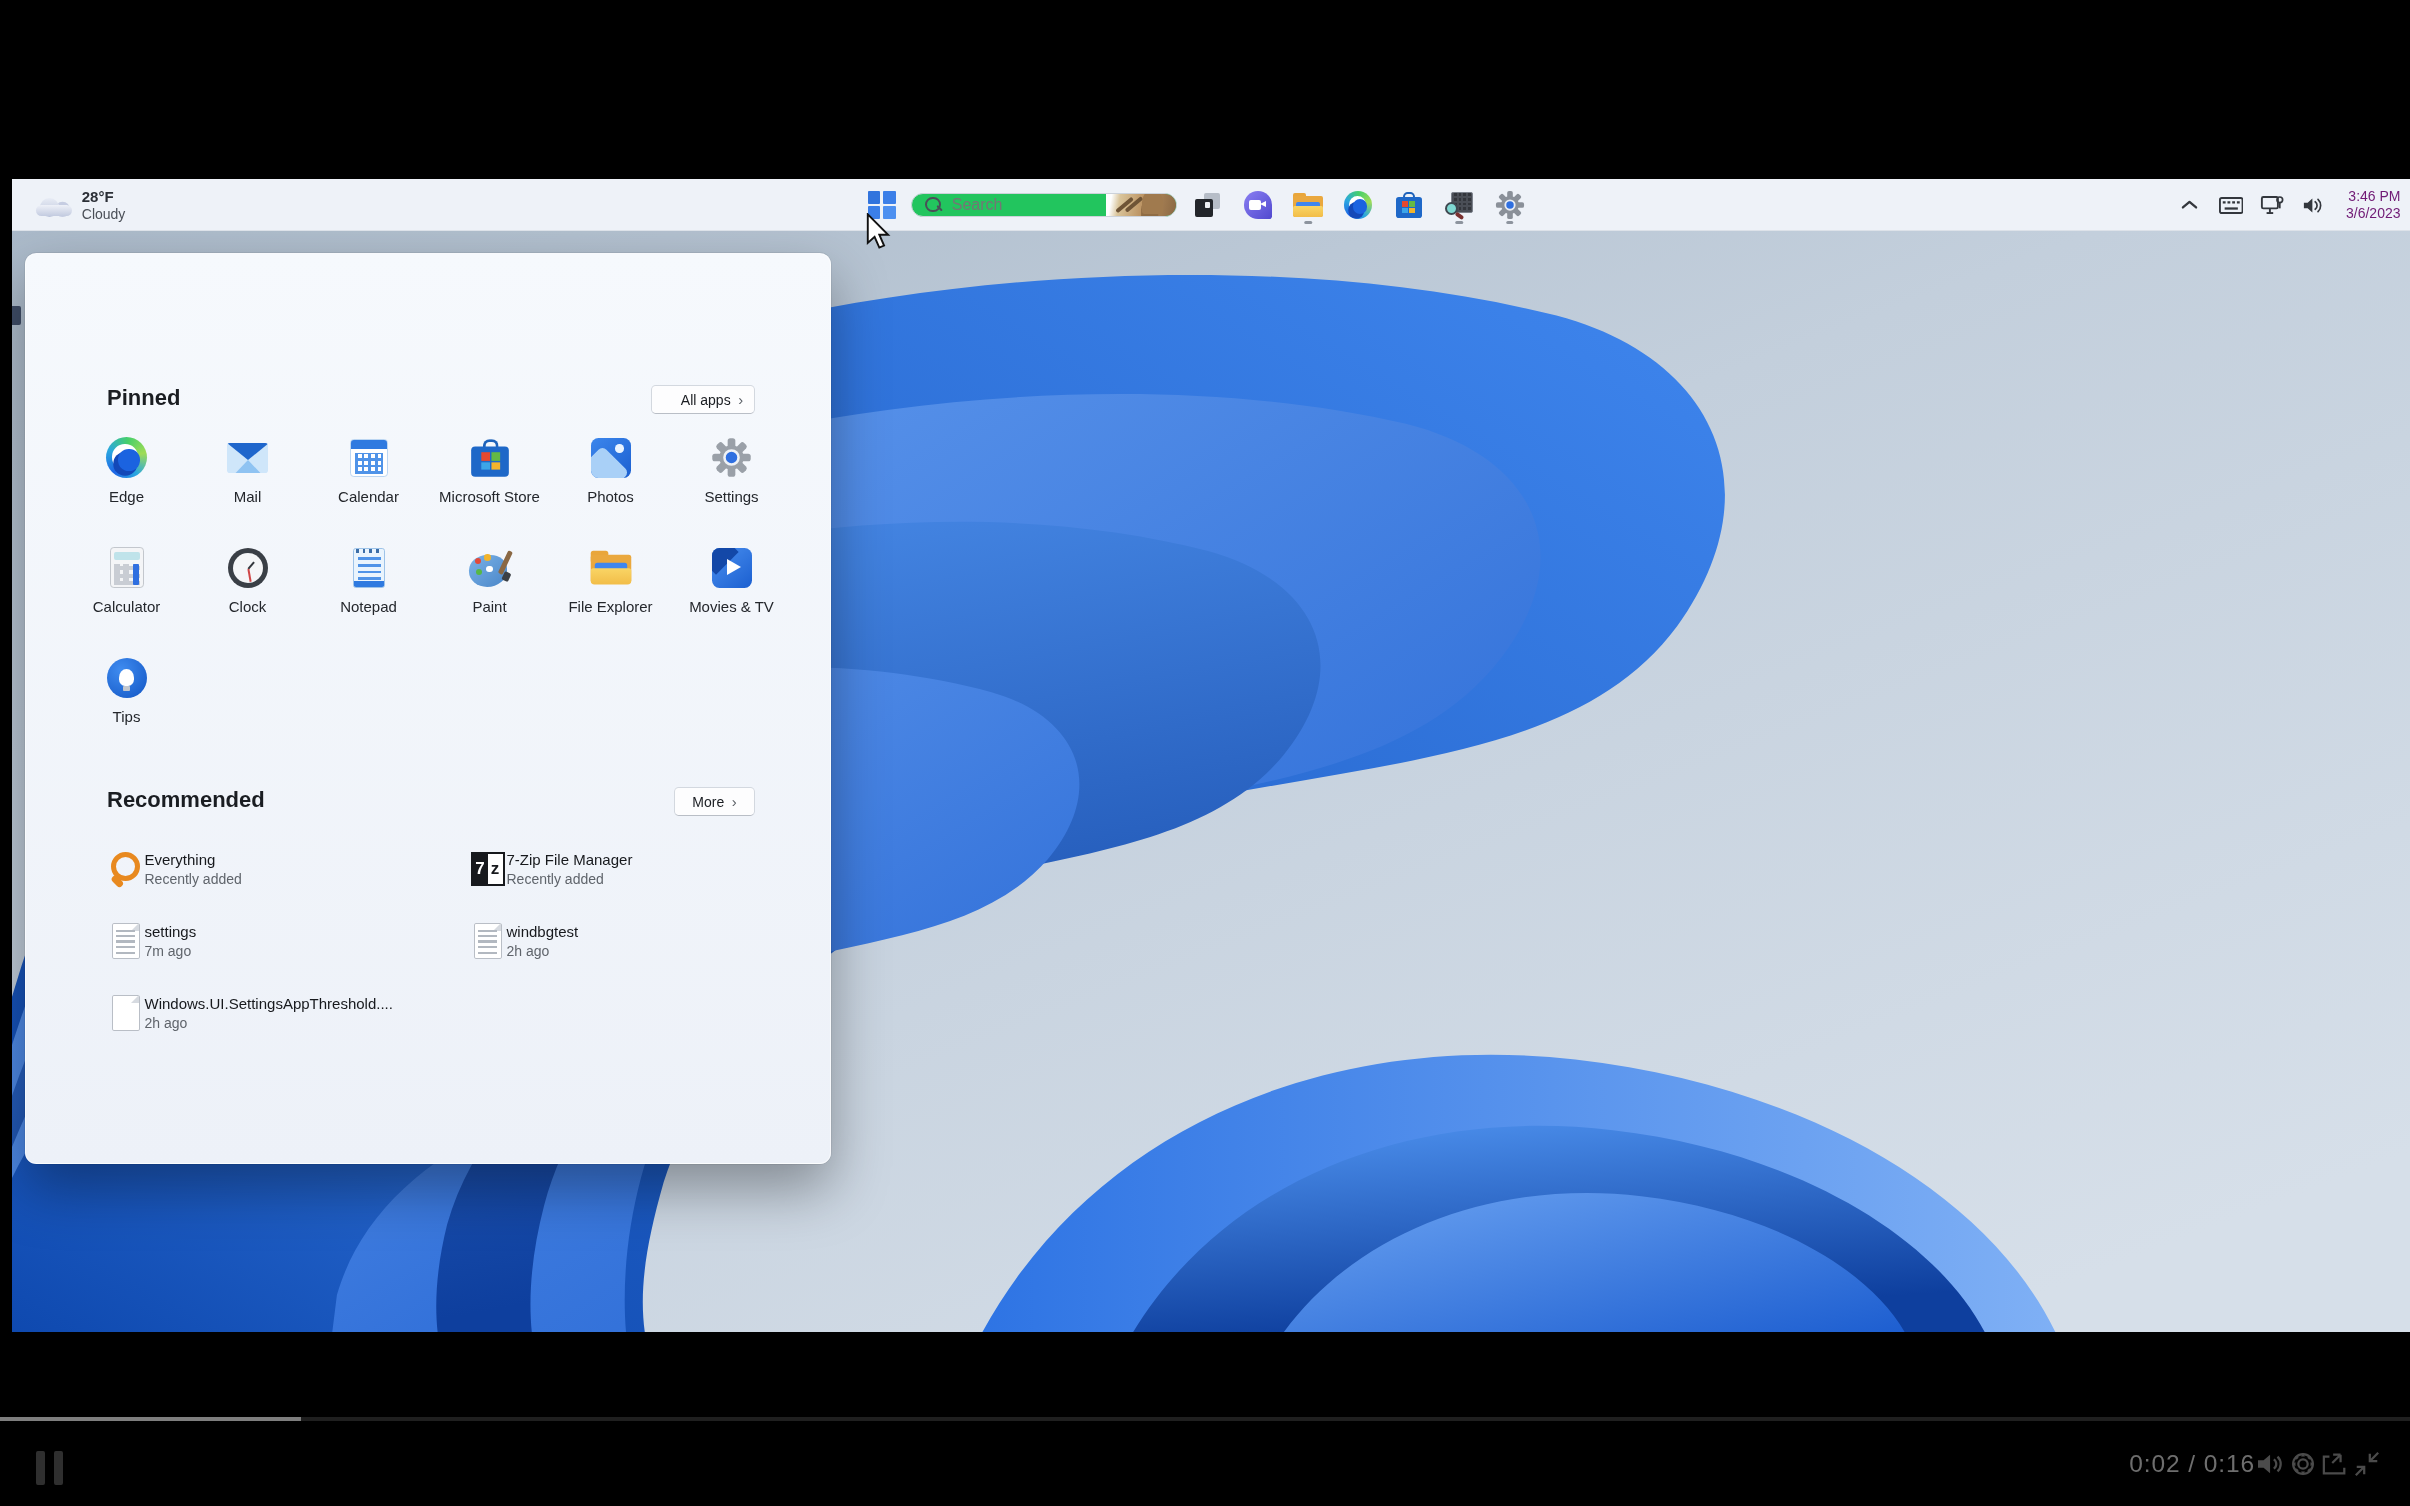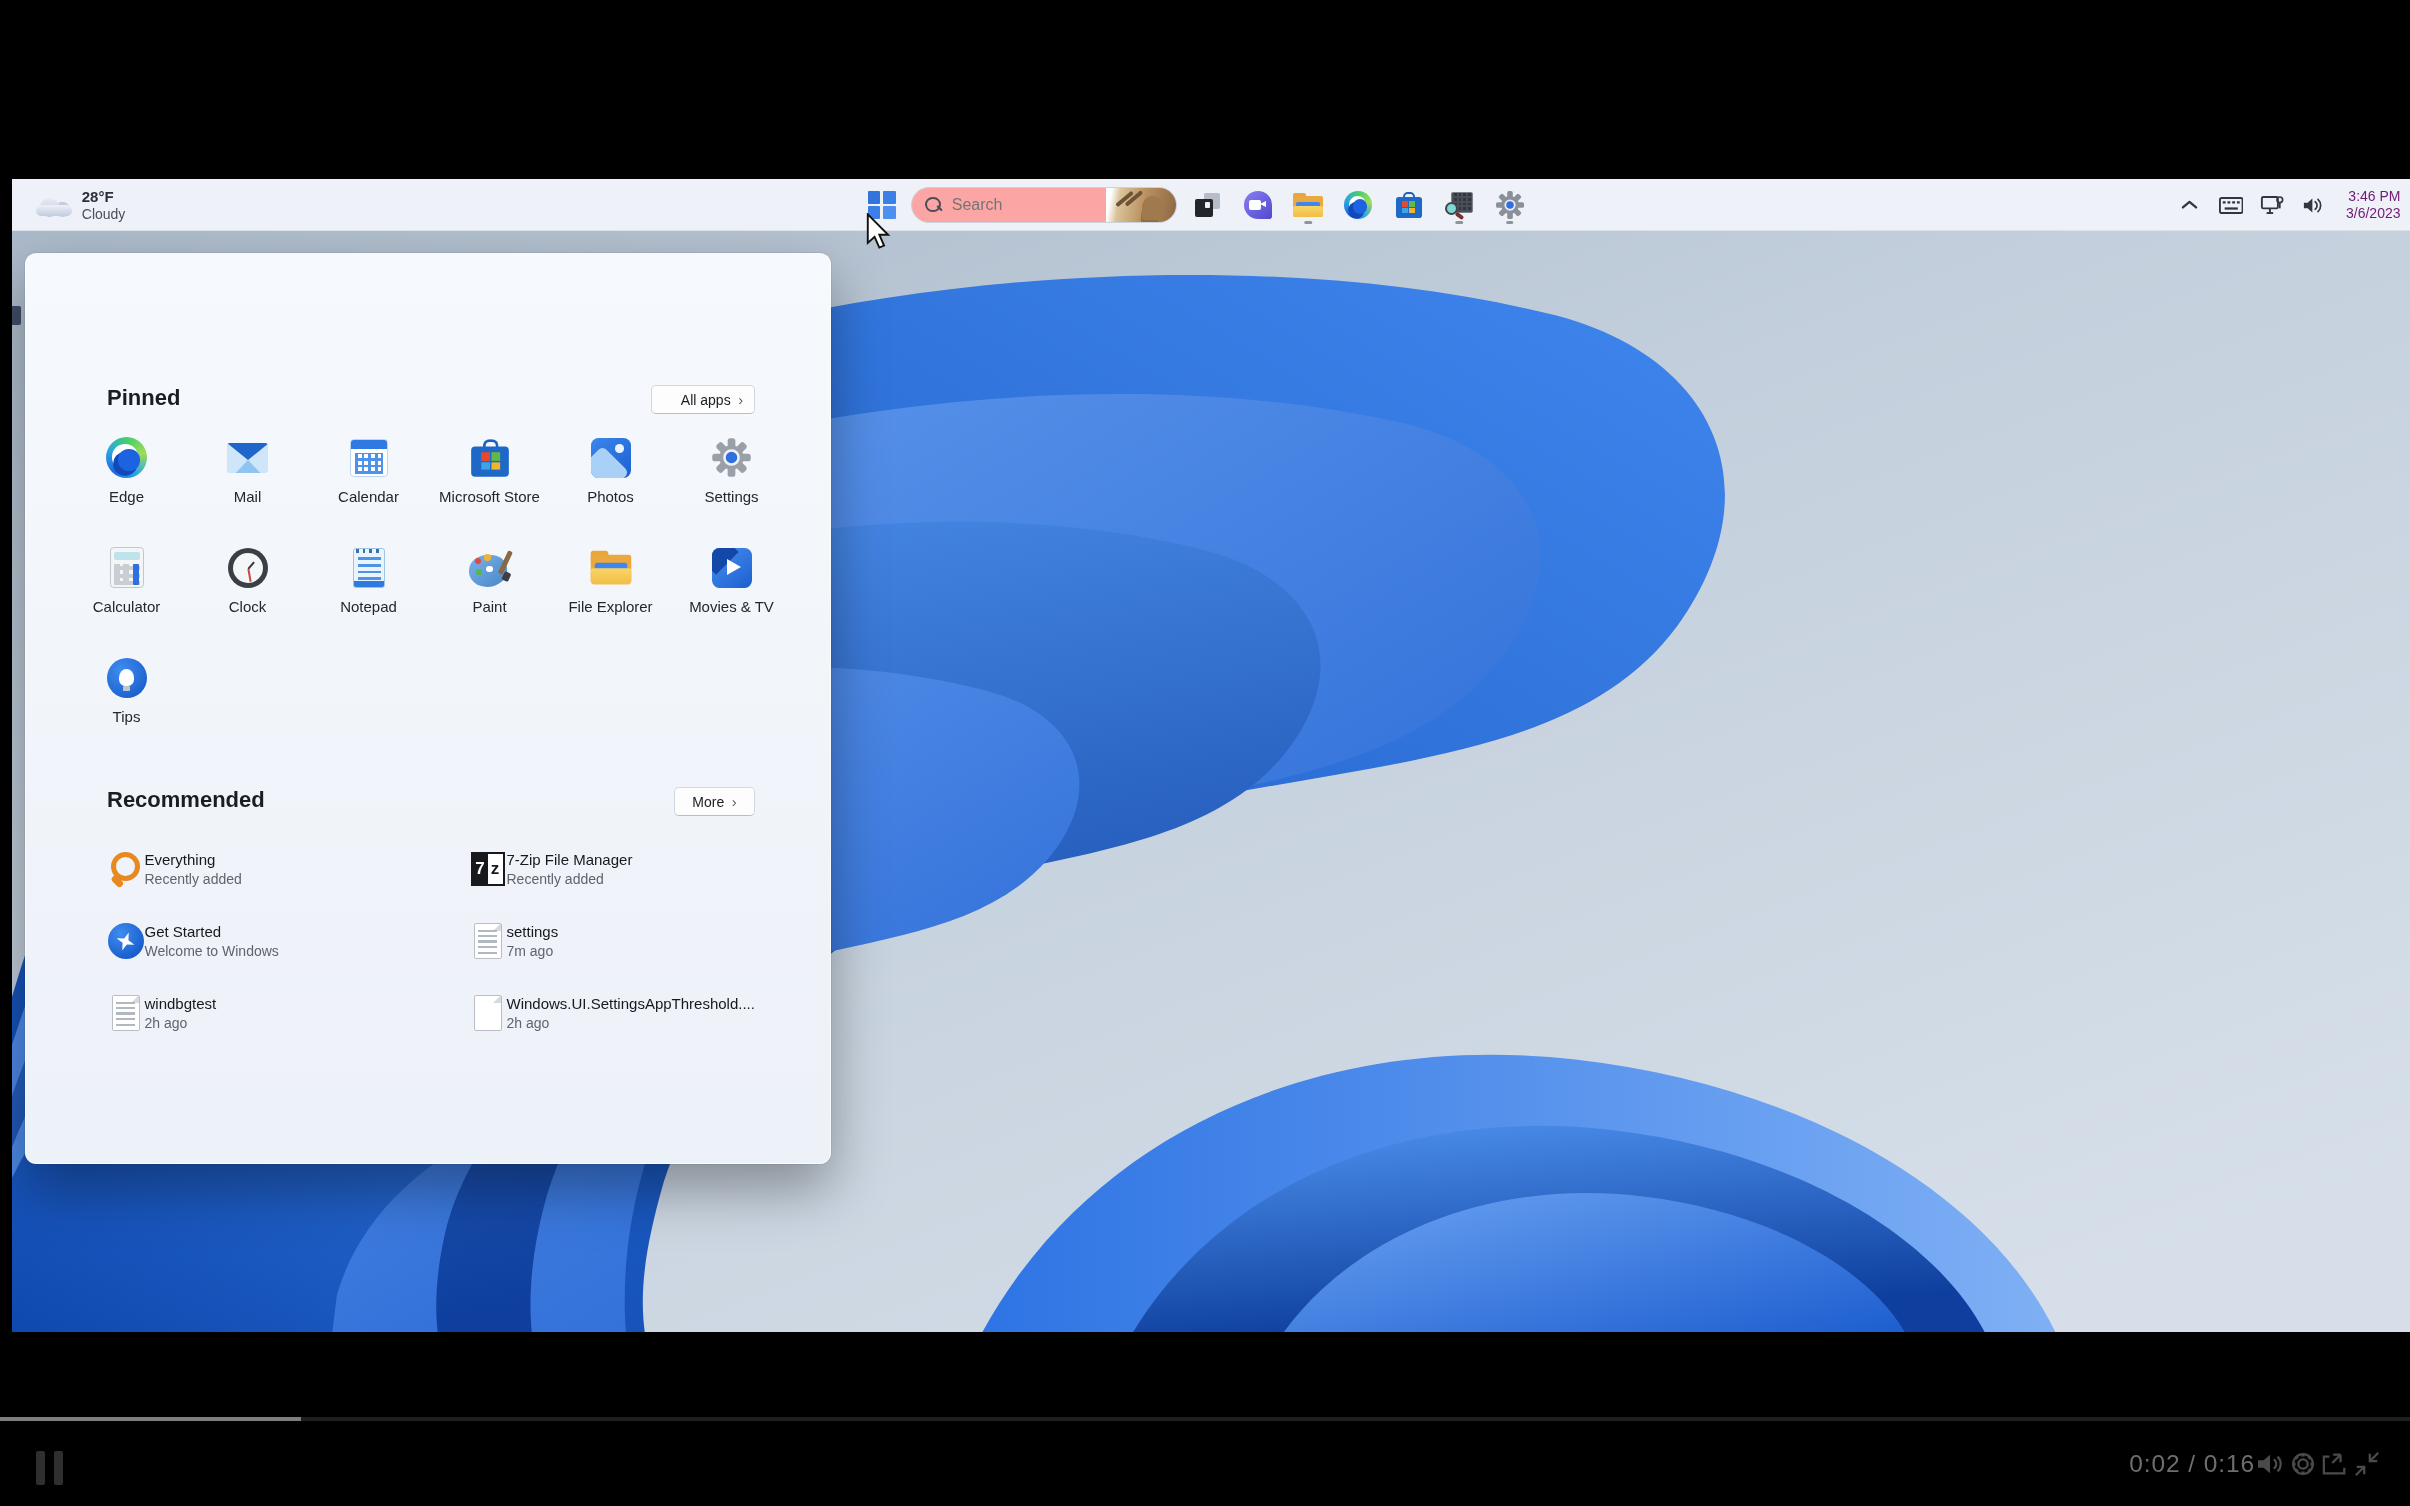--- a/index.html
+++ b/index.html
@@ -23,21 +23,21 @@
   .weather-text { line-height:1.15; }
   .weather-temp { font-size:15px; font-weight:bold; color:#2b2f36; }
   .weather-cond { font-size:14px; color:#4a4f57; }
 
   .tb-center { position:absolute; left:849px; top:0; height:52px; display:flex; align-items:center; gap:9.4px; }
   .start-btn { width:41px; height:41px; border-radius:5.6px; display:flex; align-items:center; justify-content:center; }
   .win-logo { width:28px; height:28px; display:grid; grid-template-columns:1fr 1fr; grid-template-rows:1fr 1fr; gap:2.8px; }
   .win-logo span { background:#3b7fe8; border-radius:0.9px; }
   .win-logo span:nth-child(1){ background:#3174dd; } .win-logo span:nth-child(4){ background:#4d90f0; }
 
-  .tb-search { width:266px; height:36px; background:#fca5a5; border:0.9px solid #ccd2da; border-radius:19px;
+  .tb-search { width:266px; height:24px; background:#22c55e; border:0.9px solid #ccd2da; border-radius:19px;
     display:flex; align-items:center; padding-left:13px; overflow:hidden; position:relative; }
   .tb-search input { border:none; outline:none; background:transparent; font-size:16px; color:#4a4f57; width:122px;
     font-family:"Liberation Sans", sans-serif; }
   .mag-icon { width:17px; height:17px; position:relative; margin-right:9.4px; flex:none; }
   .mag-icon::before { content:""; position:absolute; left:0; top:0; width:11.3px; height:11.3px; border:2.4px solid #4a4f57; border-radius:50%; }
   .mag-icon::after { content:""; position:absolute; left:10.4px; top:10.4px; width:6.6px; height:2.4px; background:#4a4f57; border-radius:1.9px; transform:rotate(45deg); }
   .search-img { position:absolute; right:0; top:0; width:70px; height:100%;
     background:linear-gradient(100deg,#fdfefe 0 8%, #d9c49a 20%, #b98f5e 55%, #8a6844 100%); }
   .search-img::before { content:""; position:absolute; right:13px; bottom:1.9px; width:21px; height:24.5px; border-radius:50% 50% 10% 10%;
     background:#a07a4e; box-shadow:-2.8px 7.5px 0 -1.9px #8f6c44; }
@@ -556,29 +556,20 @@
             <div class="seven">7</div>
             <div class="zee">z</div>
           </div>
             </div>
           <div>
             <div class="rec-title">7-Zip File Manager</div>
             <div class="rec-sub">Recently added</div>
           </div>
         </div>
 
-        <div class="rec-item">
-          <div class="rec-ic">
-              <div class="ic-getstarted"></div>
-            </div>
-          <div>
-            <div class="rec-title">Get Started</div>
-            <div class="rec-sub">Welcome to Windows</div>
-          </div>
-        </div>
 
         <div class="rec-item">
           <div class="rec-ic">
               <div class="ic-doc lined">
                 <div class="corner"></div>
               </div>
             </div>
           <div>
             <div class="rec-title">settings</div>
             <div class="rec-sub">7m ago</div>

